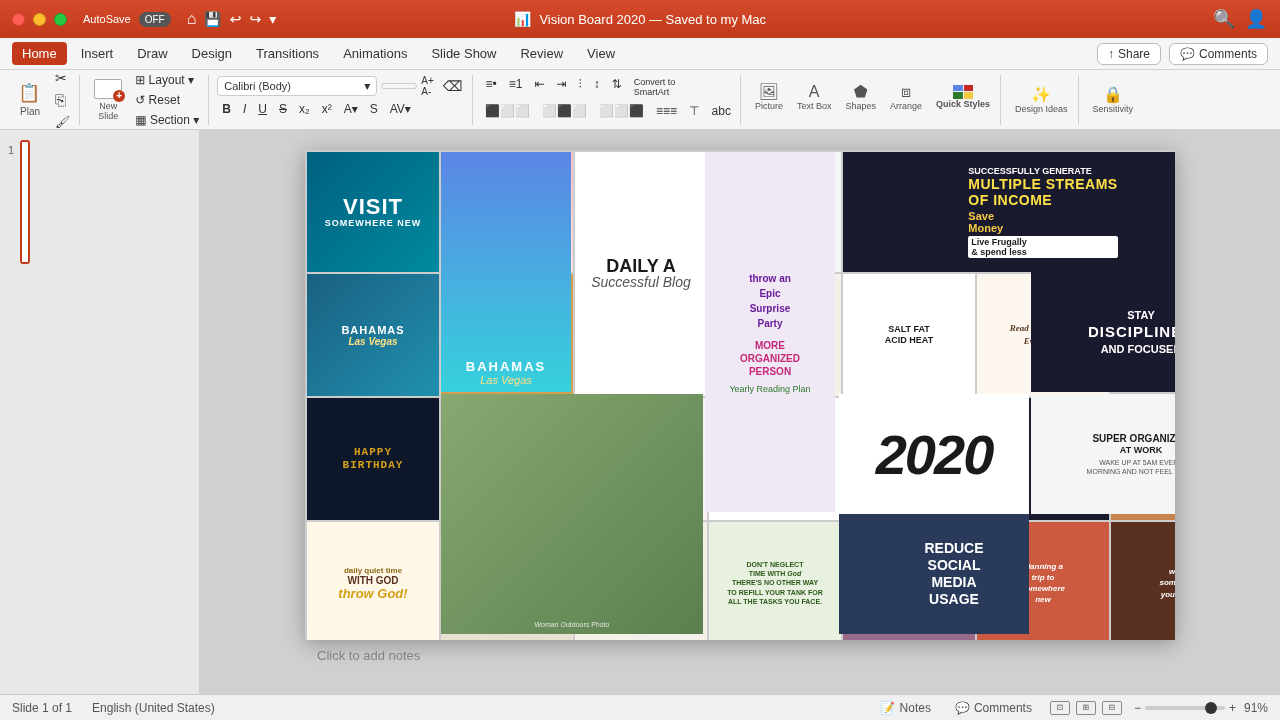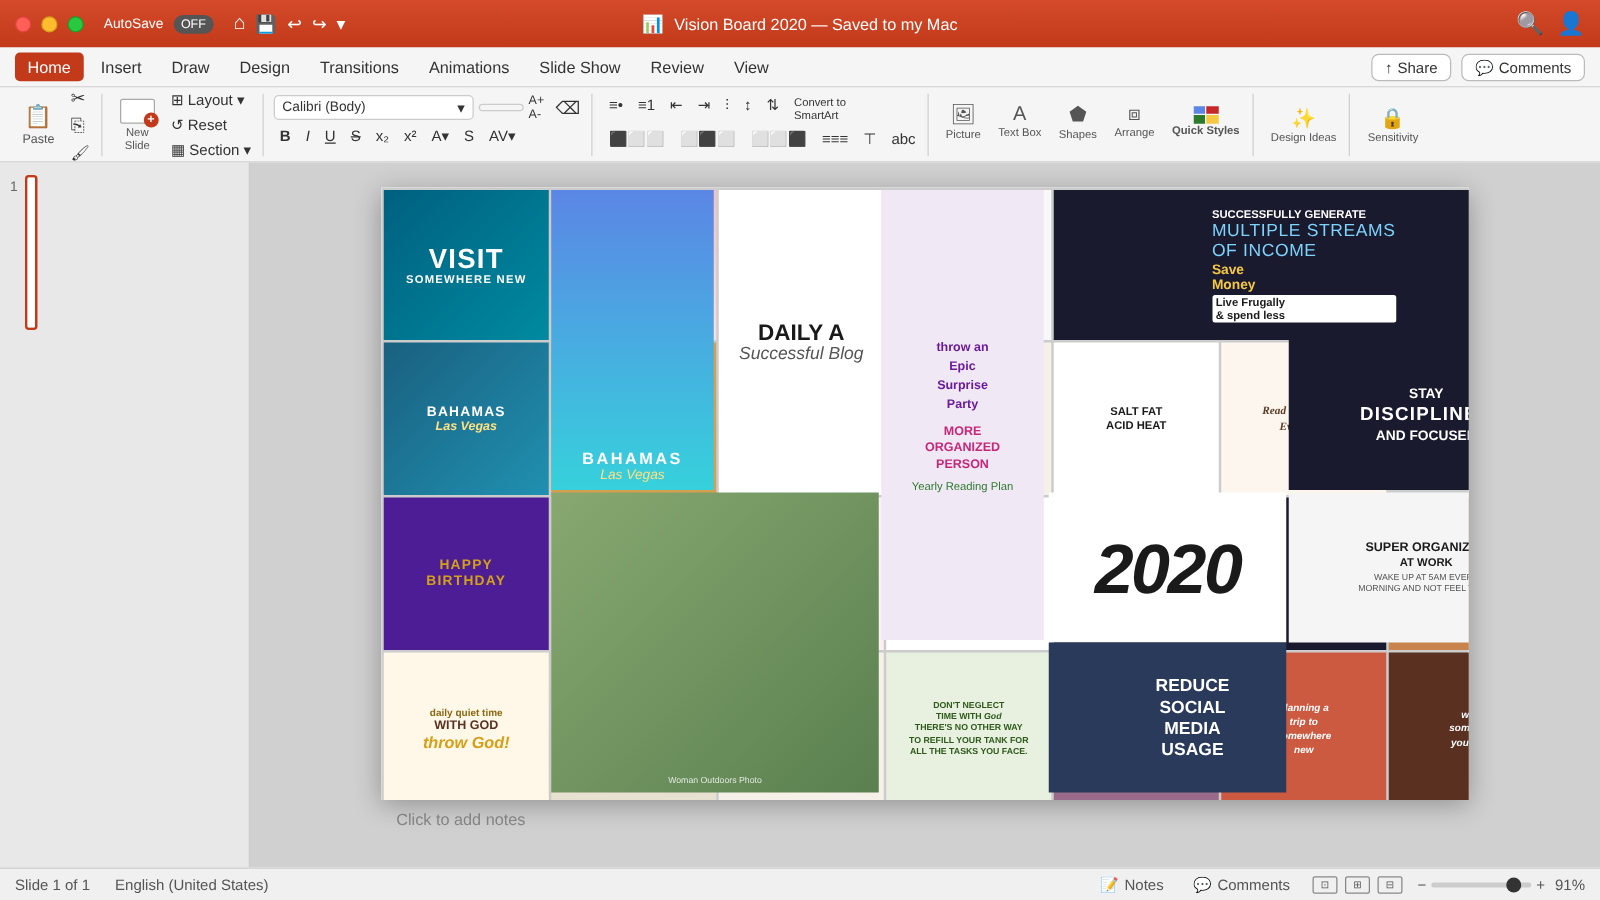--- a/index.html
+++ b/index.html
@@ -194,21 +194,21 @@
       <span>💬</span>
       <span>Comments</span>
     </button>
   </div>
 </div>
 
 <div id="toolbar">
   <div class="toolbar-group">
     <div class="toolbar-btn">
       <span class="toolbar-btn-icon">📋</span>
-      <span>Paste</span>
+      <span>Plan</span>
     </div>
     <div style="display:flex; flex-direction:column; gap:2px;">
       <div class="small-btn" style="font-size:14px;">✂</div>
       <div class="small-btn" style="font-size:14px;">⎘</div>
       <div class="small-btn" style="font-size:12px;">🖌</div>
     </div>
   </div>
 
   <div class="toolbar-group">
     <div class="toolbar-btn">
@@ -402,21 +402,21 @@
             <div style="display:flex; align-items:center; gap:2px; margin-top:3px; background:#c62828; border-radius:3px; padding:1px 4px;">
               <span style="color:white; font-size:8px; font-weight:bold;">▶ Subscribe</span>
               <span style="color:white; font-size:8px; margin-left:2px;">1,000</span>
             </div>
           </div>
         </div>
 
         <div class="col-cell" style="background:#1a1a2e; grid-column:5 / 8; grid-row:1;">
           <div style="text-align:left; padding:6px;">
             <div style="color:white; font-size:9px; font-weight:700; line-height:1.3;">SUCCESSFULLY GENERATE</div>
-            <div style="color:#7dd3fc; font-size:14px; font-weight:400; line-height:1.1; letter-spacing:0.5px;">MULTIPLE STREAMS<br>OF INCOME</div>
+            <div style="color:#fde047; font-size:14px; font-weight:700; line-height:1.1; letter-spacing:0.5px;">MULTIPLE STREAMS<br>OF INCOME</div>
             <div style="color:#f5c842; font-size:11px; font-weight:900; line-height:1.1; margin-top:2px;">Save<br>Money</div>
             <div style="color:#1a1a1a; font-size:9px; background:white; padding:1px 3px; border-radius:2px; margin-top:2px; font-weight:700;">Live Frugally<br>&amp; spend less</div>
           </div>
         </div>
 
         <div class="col-cell" style="background:linear-gradient(135deg,#1a6080,#2090b0); grid-column:1; grid-row:2;">
           <div style="color:white; text-align:center;">
             <div style="font-size:11px; font-weight:900; letter-spacing:1px;">BAHAMAS</div>
             <div style="font-size:10px; font-style:italic; color:#ffe082;">Las Vegas</div>
           </div>
@@ -433,21 +433,21 @@
         <div class="col-cell" style="background:white; grid-column:5; grid-row:2;">
           <div style="text-align:center;">
             <div style="font-size:9px; font-weight:700; color:#1a1a1a; line-height:1.2;">SALT FAT<br>ACID HEAT</div>
           </div>
         </div>
 
         <div class="col-cell" style="background:#fdf6ee; grid-column:6; grid-row:2;">
           <div style="font-family:Georgia,serif; text-align:center; color:#5a3e28; font-size:9px; font-style:italic; line-height:1.4;">Read for an Hour<br>Every Day</div>
         </div>
 
-        <div class="col-cell" style="background:#4c1d95; grid-column:1; grid-row:3;">
+        <div class="col-cell" style="background:#0f172a; grid-column:1; grid-row:3;font-family:Liberation Mono, monospace;">
           <div style="text-align:center;">
             <div style="color:#d4a017; font-size:11px; font-weight:900; letter-spacing:1px; line-height:1.2;">HAPPY<br>BIRTHDAY</div>
           </div>
         </div>
 
         <div class="col-cell" style="background:#f5e8c0; grid-column:2; grid-row:3;">
           <div style="text-align:center;">
             <div style="font-size:26px; font-weight:900; color:#8b6914; line-height:1;">50</div>
             <div style="font-size:11px; font-style:italic; color:#8b6914;">Years</div>
           </div>

